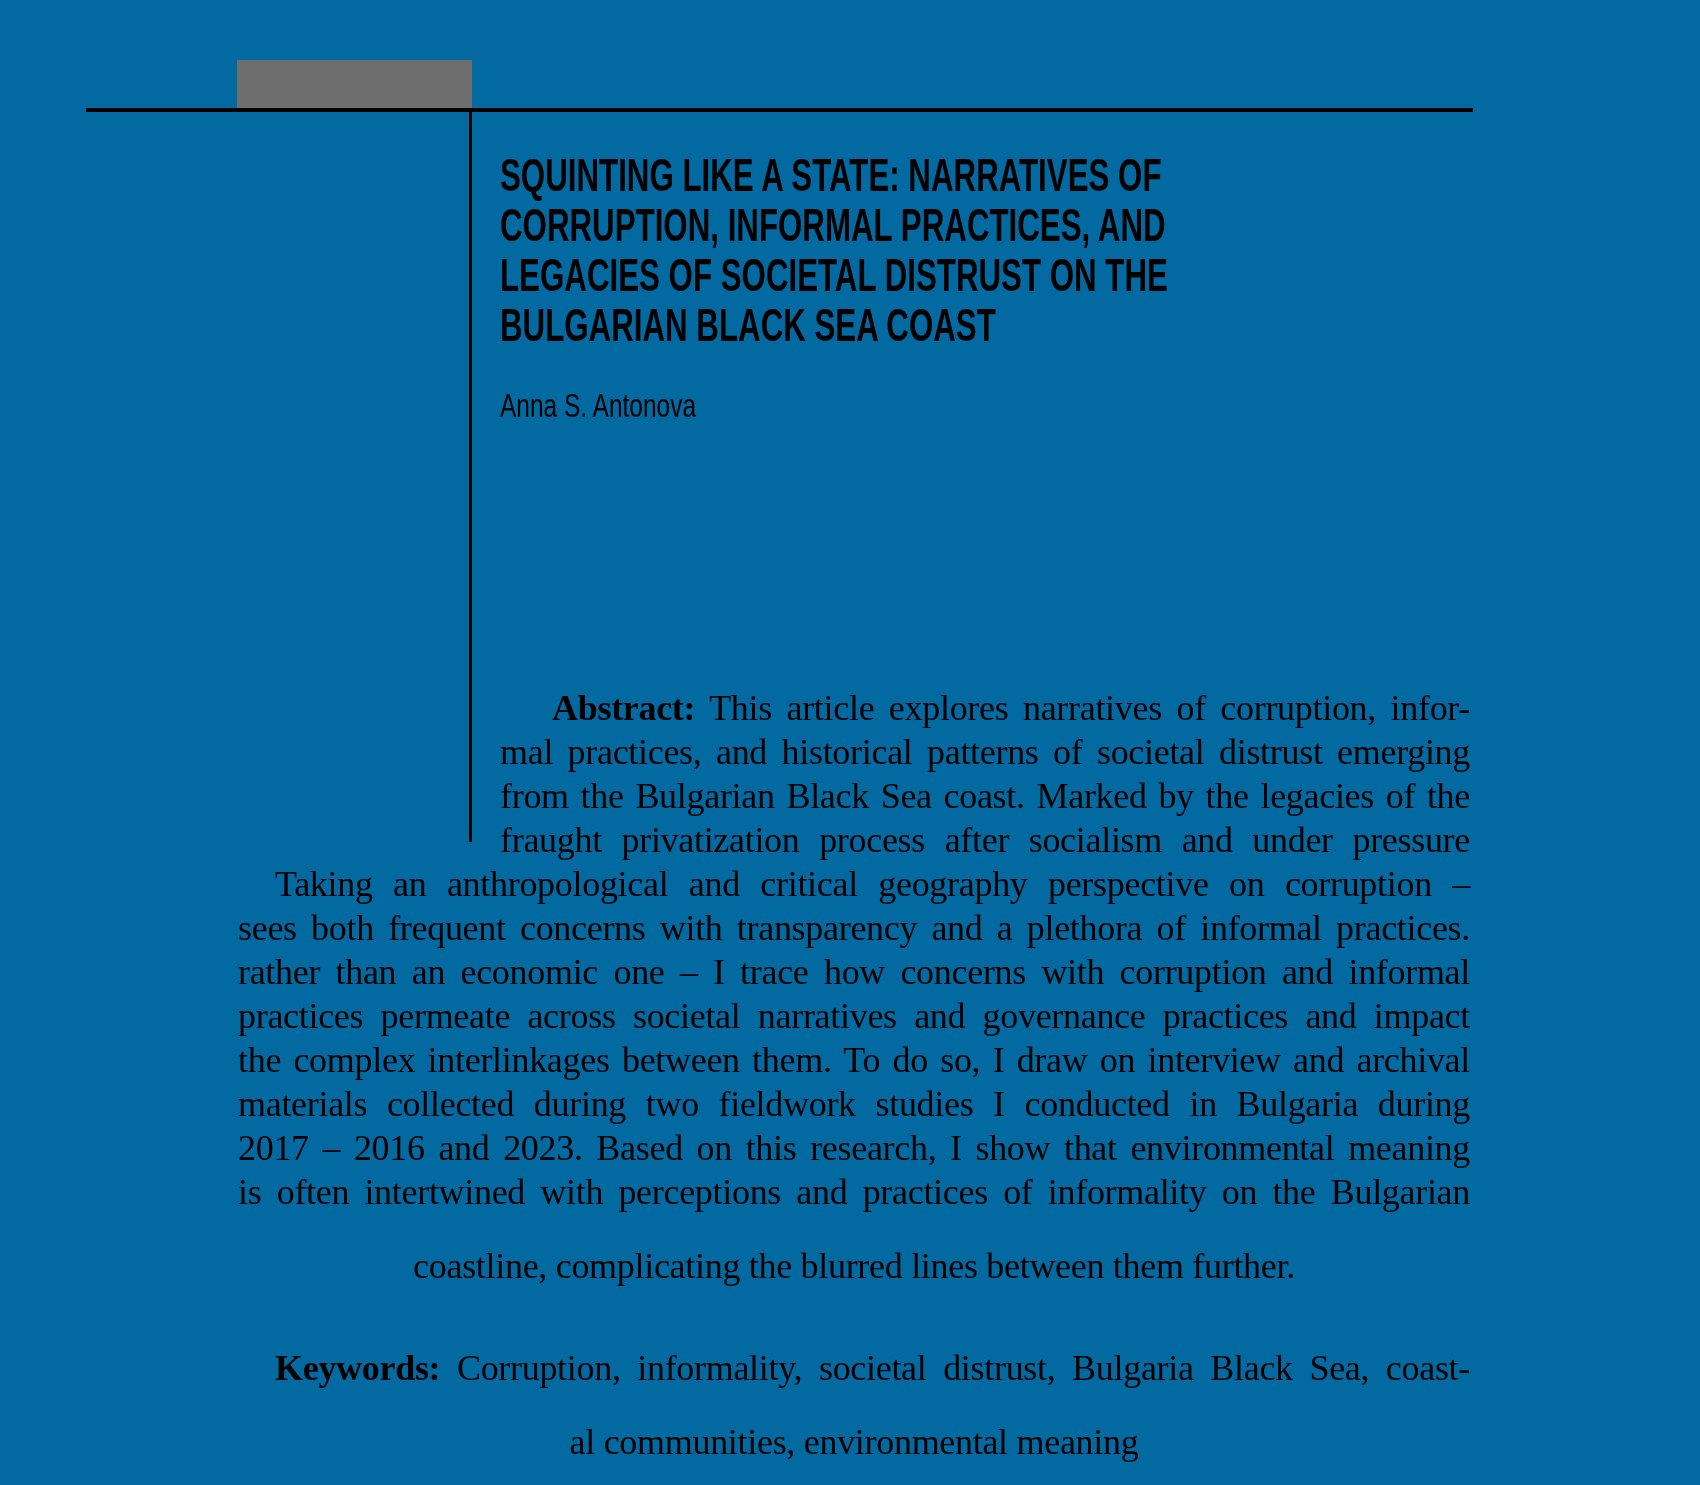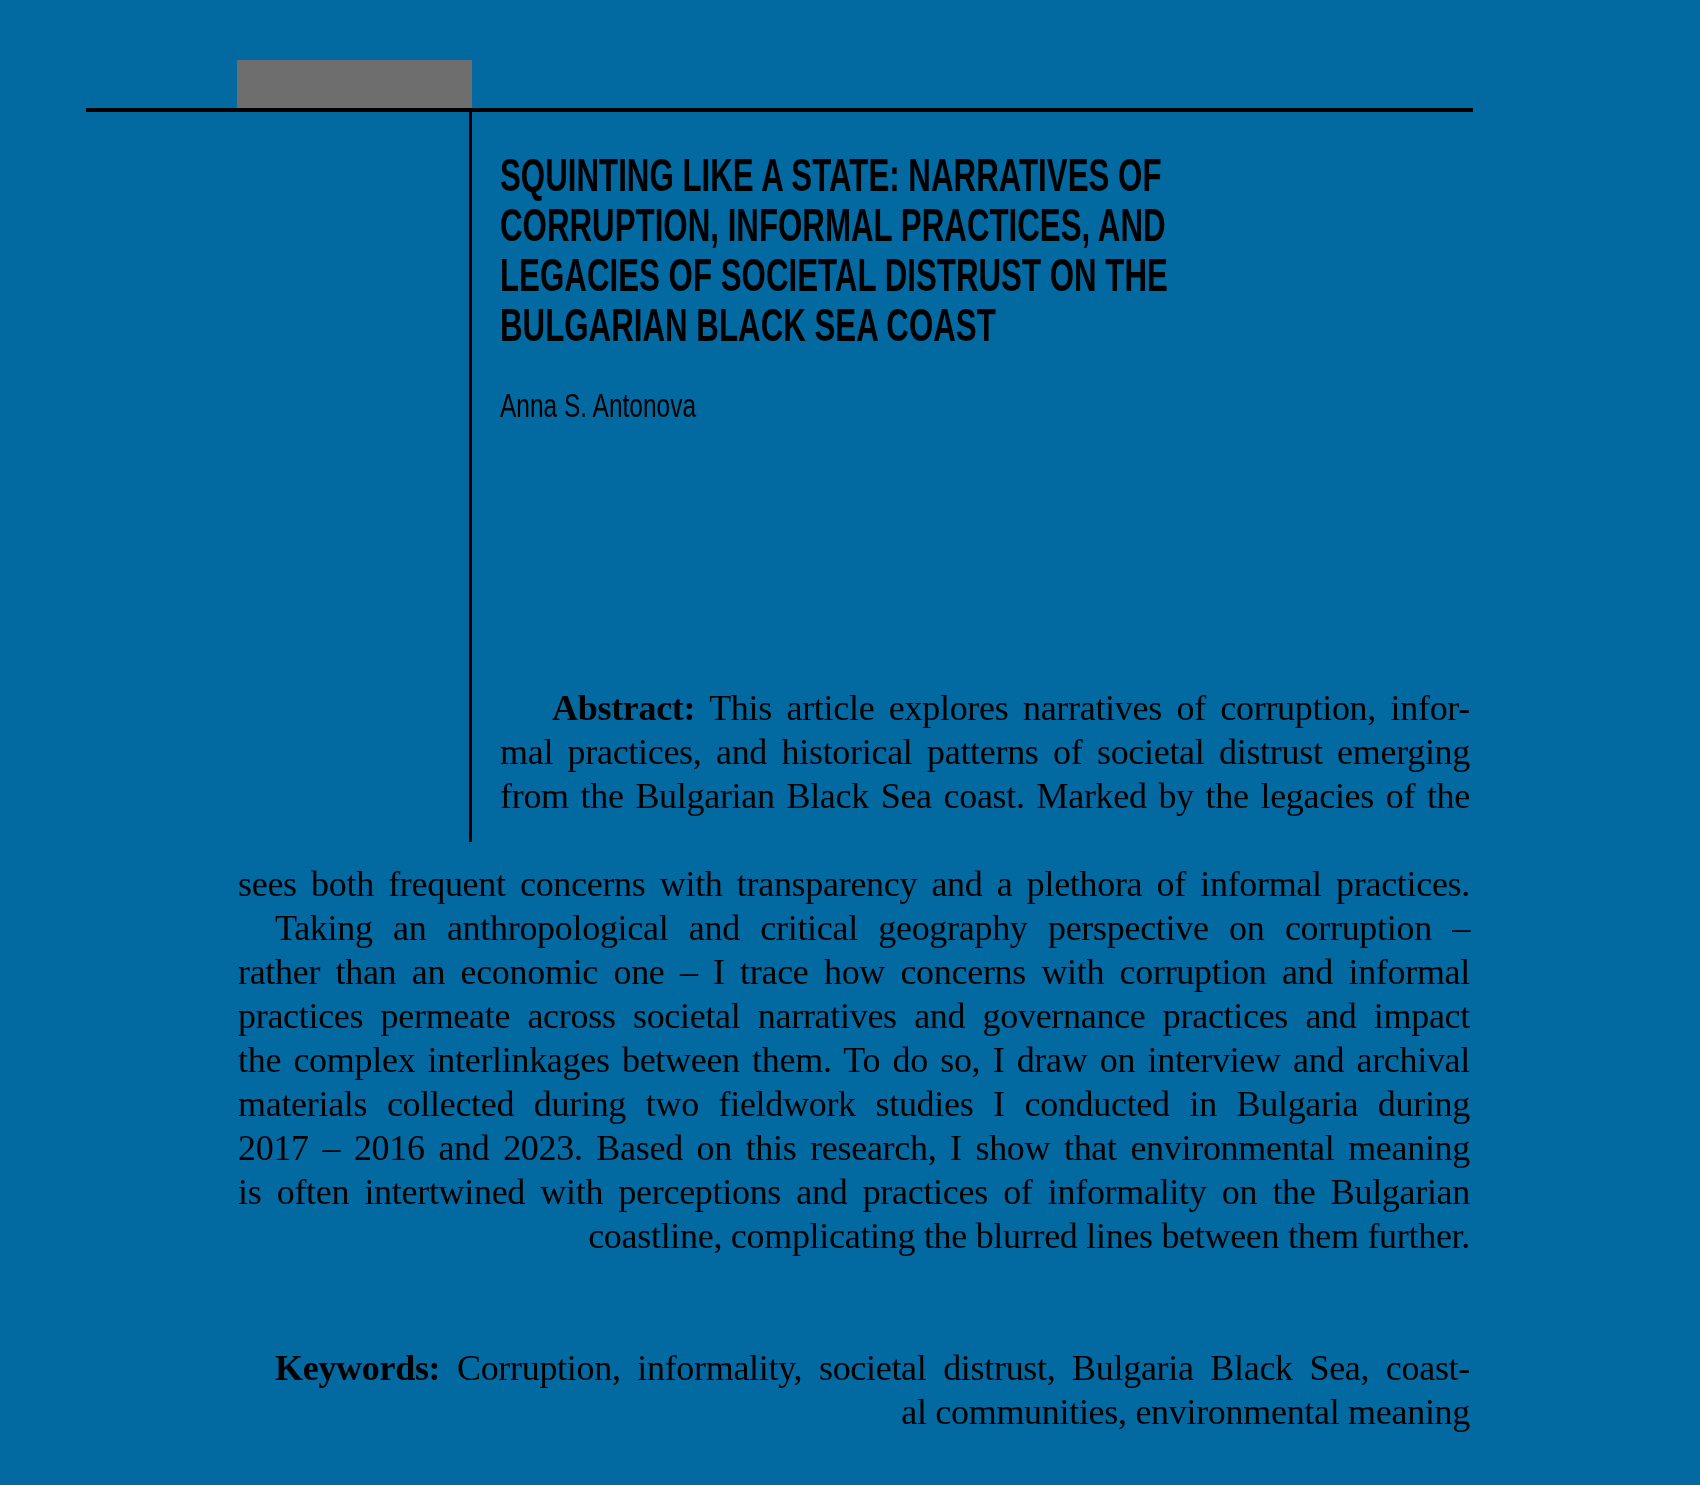--- a/index.html
+++ b/index.html
@@ -55,21 +55,21 @@
     font-size: 36px;
     line-height: 44px;
     letter-spacing: -0.3px;
     color: #000000;
   }
   .abs-a { left: 500px; top: 686px;  width: 970px;  }
   .abs-b { left: 238px; top: 862px;  width: 1232px; }
   .kw    { left: 238px; top: 1346px; width: 1232px; }
 
   .jl { text-align: justify; text-align-last: justify; }
-  .ll { text-align: right; }
+  .ll { text-align: center; margin-top: 30px; }
   .indent1 { text-indent: 52px; }
   .indent2 { text-indent: 37px; }
   .b { font-weight: bold; }
 </style>
 </head>
 <body>
 
 <div class="page">
 
   <div class="abs masthead-block"></div>
@@ -82,25 +82,26 @@
     <div>LEGACIES OF SOCIETAL DISTRUST ON THE</div>
     <div>BULGARIAN BLACK SEA COAST</div>
   </div>
 
   <div class="abs author">Anna S. Antonova</div>
 
   <div class="abs bodytext abs-a">
     <div class="jl indent1"><span class="b">Abstract:</span><span> This article explores narratives of corruption, infor-</span></div>
     <div class="jl">mal practices, and historical patterns of societal distrust emerging</div>
     <div class="jl">from the Bulgarian Black Sea coast. Marked by the legacies of the</div>
+    <div class="jl">fraught privatization process after socialism and under pressure</div>
   </div>
 
   <div class="abs bodytext abs-b">
+    <div class="jl indent2">Taking an anthropological and critical geography perspective on corruption –</div>
     <div class="jl">sees both frequent concerns with transparency and a plethora of informal practices.</div>
-    <div class="jl indent2">Taking an anthropological and critical geography perspective on corruption –</div>
     <div class="jl">rather than an economic one – I trace how concerns with corruption and informal</div>
     <div class="jl">practices permeate across societal narratives and governance practices and impact</div>
     <div class="jl">the complex interlinkages between them. To do so, I draw on interview and archival</div>
     <div class="jl">materials collected during two fieldwork studies I conducted in Bulgaria during</div>
     <div class="jl">2017 – 2016 and 2023. Based on this research, I show that environmental meaning</div>
     <div class="jl">is often intertwined with perceptions and practices of informality on the Bulgarian</div>
     <div class="ll">coastline, complicating the blurred lines between them further.</div>
   </div>
 
   <div class="abs bodytext kw">

